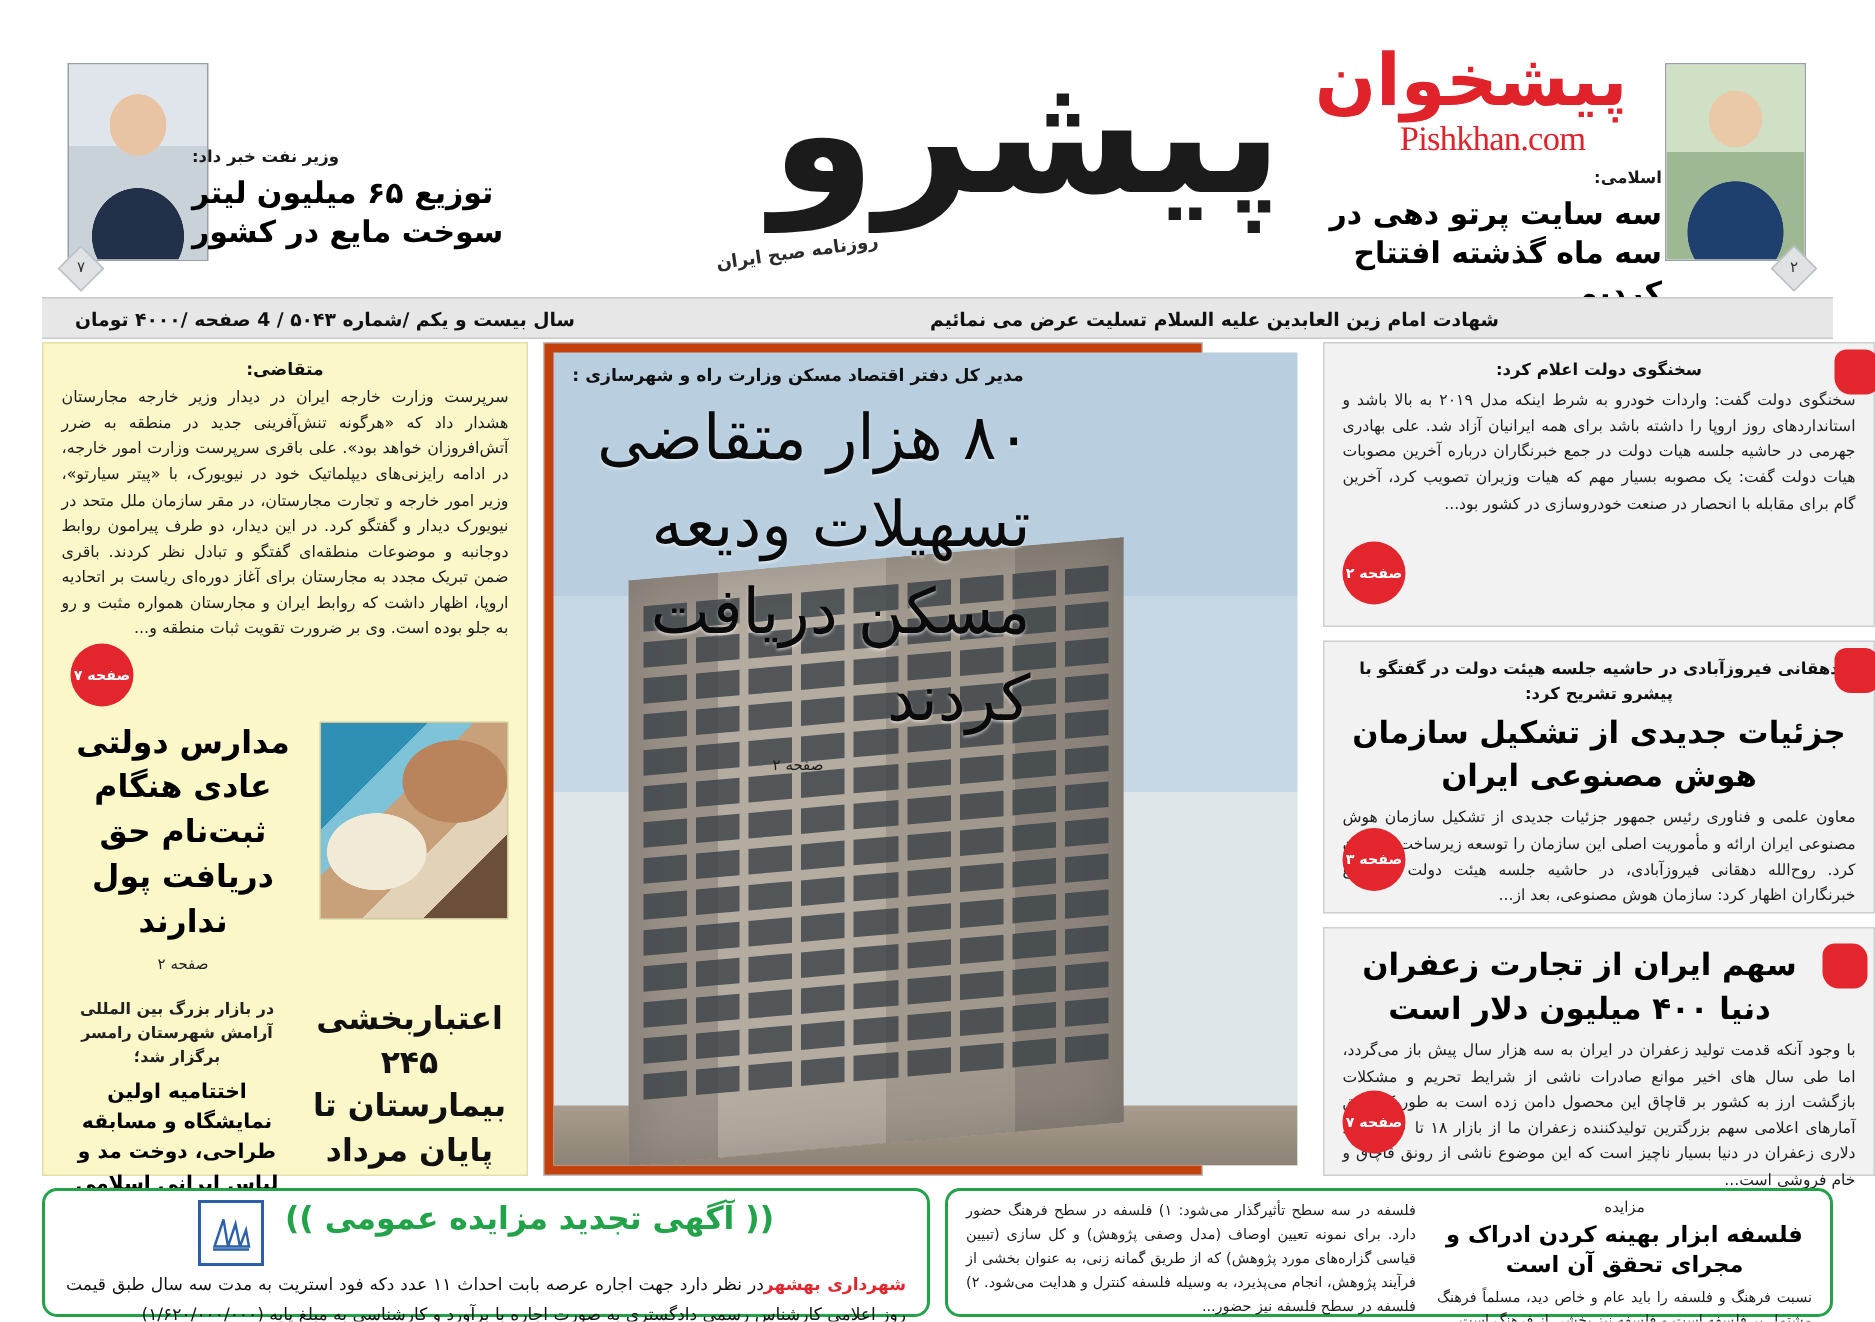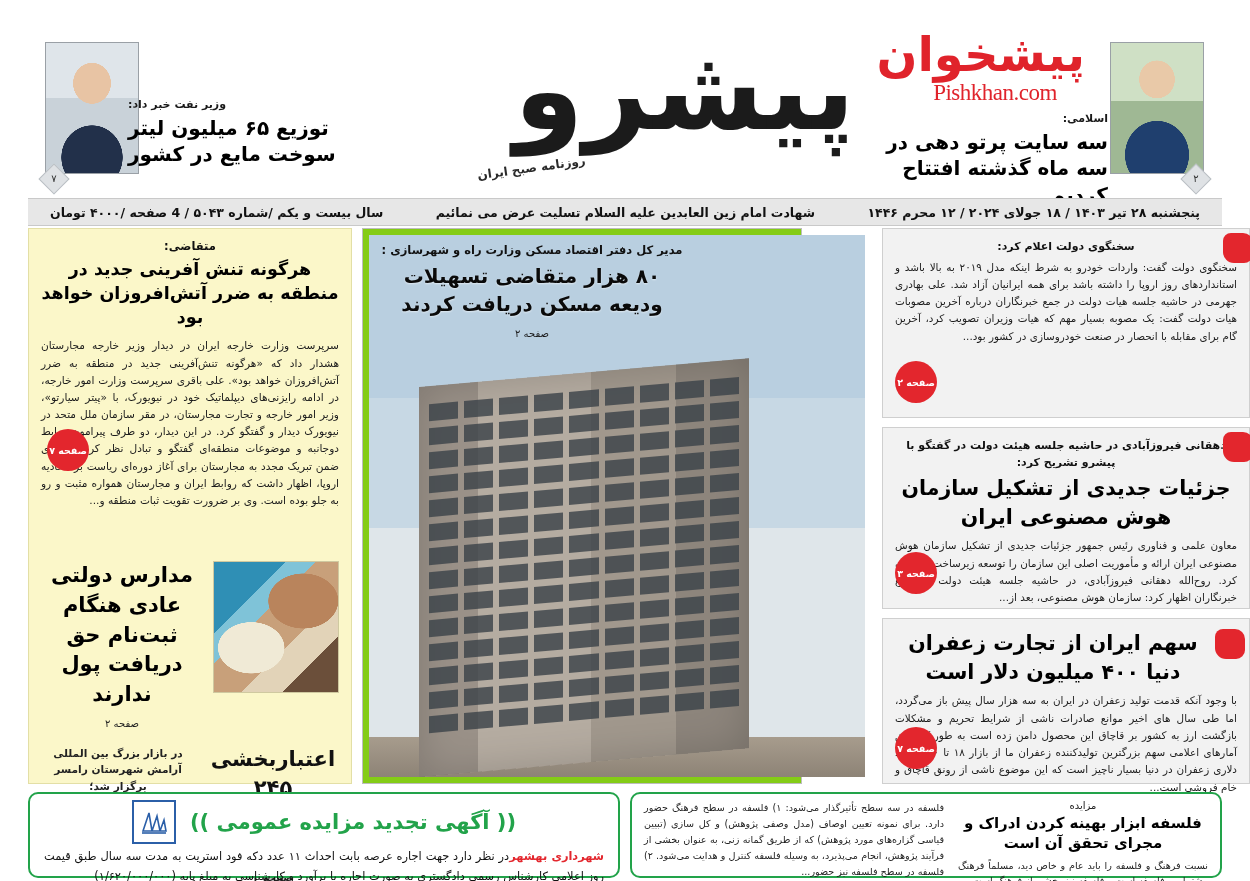--- a/index.html
+++ b/index.html
@@ -126,21 +126,21 @@
 
   .cl-block3{display:flex;gap:12px;margin-top:16px;align-items:flex-start;}
   .cl-head3{flex:0 0 132px;text-align:center;font-size:21px;font-weight:bold;line-height:1.4;}
   .cl-side{flex:1;text-align:center;}
   .cl-side .k{font-size:10.6px;font-weight:bold;line-height:1.55;color:#222;}
   .cl-side .h{font-size:13.5px;font-weight:bold;line-height:1.5;margin-top:4px;color:#000;}
 
   
   .col-center{
     position:absolute;left:334px;top:0;width:440px;height:556px;
-    background:#84cc16;border:1px solid #bdbdbd;box-sizing:border-box;padding:16px;
+    background:#c2410c;border:1px solid #bdbdbd;box-sizing:border-box;padding:16px;
   }
   .cc-photo{
     position:absolute;left:6px;top:6px;width:496px;height:542px;
     background:
       linear-gradient(180deg,#b9cfe0 0 30%,#c7d8e4 30% 54%,#dfe6ea 54% 100%);
     overflow:hidden;
   }
   .bldg{
     position:absolute;bottom:0;left:50px;width:330px;height:390px;
     background:linear-gradient(90deg,#9a9188 0 18%,#b5aca1 18% 52%,#a1988d 52% 78%,#8d857c 78% 100%);
@@ -159,22 +159,23 @@
   }
   .ground{
     position:absolute;bottom:0;left:0;width:100%;height:40px;
     background:linear-gradient(#a79c8d,#8d8376);
   }
   .cc-overlay{
     position:absolute;left:14px;top:14px;width:310px;text-align:center;
   }
   .cc-kicker{font-size:11.5px;font-weight:bold;color:#111;margin-bottom:6px;}
   .cc-head{
-    font-size:20px;font-weight:bold;line-height:1.38;color:#0a0a0a;
+    font-size:42px;font-weight:normal;line-height:1.38;color:#0a0a0a;
     text-shadow:0 1px 2px rgba(255,255,255,.55);
+    text-align:right;
   }
   .cc-pg{font-size:10px;margin-top:10px;color:#1b1b1b;}
 
   
   .col-right{position:absolute;left:854px;top:0;width:368px;height:556px;}
   .card{
     background:#f2f2f2;border:1px solid #cfcfcf;box-sizing:border-box;
     padding:10px 12px 12px;position:relative;margin-bottom:9px;
   }
   .card .kicker{text-align:center;font-size:11px;font-weight:bold;line-height:1.5;margin-bottom:3px;}
@@ -197,21 +198,21 @@
   .ed-right{flex:0 0 250px;text-align:center;}
   .ed-right .label{font-size:10px;color:#222;margin-bottom:2px;}
   .ed-right .h{font-size:15px;font-weight:bold;line-height:1.35;color:#000;}
   .ed-right .p{font-size:9.6px;line-height:1.6;text-align:justify;margin-top:4px;color:#1c1c1c;}
   .ed-left{flex:1;font-size:9.6px;line-height:1.68;text-align:justify;color:#1c1c1c;}
 
   .advert{
     flex:1;border:2px solid #22a34a;border-radius:10px;box-sizing:border-box;
     padding:6px 14px;background:#fff;position:relative;
   }
-  .ad-top{display:flex;align-items:center;justify-content:center;gap:14px;}
+  .ad-top{display:flex;justify-content:center;gap:14px;}
   .ad-logo{
     width:44px;height:44px;border:2px solid #2b5fa8;box-sizing:border-box;
     display:flex;align-items:center;justify-content:center;flex:0 0 44px;
   }
   .ad-logo svg{display:block;}
   .ad-title{font-size:21px;font-weight:bold;color:#22a34a;}
   .ad-body{font-size:11.4px;line-height:1.72;text-align:justify;margin-top:3px;color:#111;}
   .ad-body b{color:#e3262d;}
 </style>
 </head>
@@ -250,30 +251,28 @@
 
     <div class="mh-photo right">
       <div class="photo-face olive"></div>
     </div>
     <div class="mh-badge right">
       <span>۲</span>
     </div>
   </div>
 
   <div class="infobar">
-    <div class="seg date">پنجشنبه ۲۸ تیر ۱۴۰۳ / ۱۸ جولای ۲۰۲۴ / ۱۲ محرم ۱۴۴۶</div>
     <div class="seg center">شهادت امام زین العابدین علیه السلام تسلیت عرض می نمائیم</div>
     <div class="seg issue">سال بیست و یکم /شماره ۵۰۴۳ / 4 صفحه /۴۰۰۰ تومان</div>
   </div>
 
   <div class="main">
 
     <div class="col-left">
       <div class="cl-kicker">متقاضی:</div>
-      <div class="cl-head">هرگونه تنش آفرینی جدید در منطقه به ضرر آتش‌افروزان خواهد بود</div>
       <div class="cl-body">سرپرست وزارت خارجه ایران در دیدار وزیر خارجه مجارستان هشدار داد که «هرگونه تنش‌آفرینی جدید در منطقه به ضرر آتش‌افروزان خواهد بود». علی باقری سرپرست وزارت امور خارجه، در ادامه رایزنی‌های دیپلماتیک خود در نیویورک، با «پیتر سیارتو»، وزیر امور خارجه و تجارت مجارستان، در مقر سازمان ملل متحد در نیویورک دیدار و گفتگو کرد. در این دیدار، دو طرف پیرامون روابط دوجانبه و موضوعات منطقه‌ای گفتگو و تبادل نظر کردند. باقری ضمن تبریک مجدد به مجارستان برای آغاز دوره‌ای ریاست بر اتحادیه اروپا، اظهار داشت که روابط ایران و مجارستان همواره مثبت و رو به جلو بوده است. وی بر ضرورت تقویت ثبات منطقه و...</div>
 
       <div class="redbadge badge-abs" style="left:18px;top:200px;">
         <span>صفحه ۷</span>
       </div>
 
       <div class="cl-block2">
         <div class="cl-thumb">
             <div class="inner"></div>
           </div>

